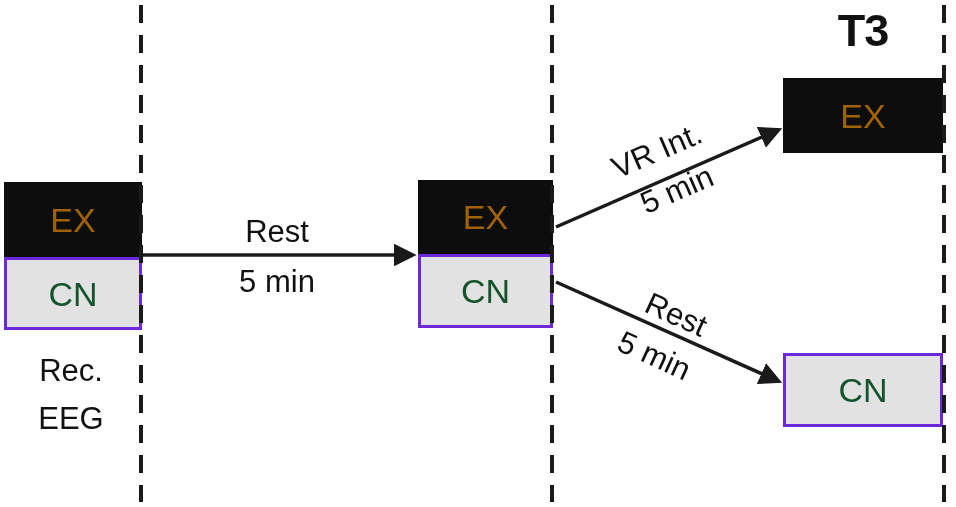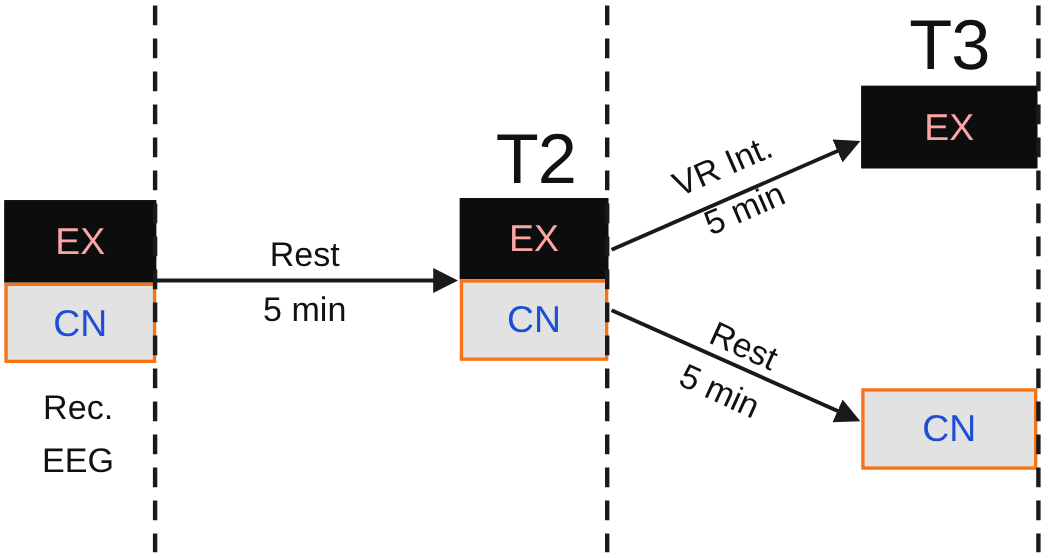--- a/index.html
+++ b/index.html
@@ -22,22 +22,22 @@
     left: 0; top: 0;
     width: 956px; height: 507px;
     pointer-events: none;
     z-index: 5;
   }
   
   .stage-label {
     position: absolute;
     width: 140px;
     text-align: center;
-    font-size: 64px;
-    font-weight: normal;
+    font-size: 45px;
+    font-weight: bold;
     line-height: 1.1;
     letter-spacing: -1px;
     z-index: 2;
   }
   #label-t1 { left: 7px;   top: 104px; }
   #label-t2 { left: 417px; top: 109px; }
   #label-t3 { left: 793px; top: 6px; }
   
   .cond-box {
     position: absolute;
@@ -45,26 +45,26 @@
     display: flex;
     align-items: center;
     justify-content: center;
     font-size: 34px;
     line-height: 1;
     z-index: 2;
   }
   .box-ex {
     background: #0d0d0d;
     border: 3px solid #0d0d0d;
-    color: #fca5a5;
+    color: #a16207;
   }
   .box-cn {
     background: #e2e2e2;
-    border: 3px solid #f97316;
-    color: #1d4ed8;
+    border: 3px solid #6d28d9;
+    color: #14532d;
   }
   #box-t1-ex { left: 4px;   top: 182px; width: 138px; height: 75px; }
   #box-t1-cn { left: 4px;   top: 257px; width: 138px; height: 73px; }
   #box-t2-ex { left: 418px; top: 180px; width: 135px; height: 74px; }
   #box-t2-cn { left: 418px; top: 254px; width: 135px; height: 74px; }
   #box-t3-ex { left: 783px; top: 78px;  width: 160px; height: 75px; }
   #box-t3-cn { left: 783px; top: 353px; width: 160px; height: 74px; }
   
   #eeg-note {
     position: absolute;
@@ -117,21 +117,20 @@
     <line x1="552" y1="5" x2="552" y2="502" stroke="#1a1a1a" stroke-width="4" stroke-dasharray="18 12"></line>
     <line x1="944" y1="5" x2="944" y2="502" stroke="#1a1a1a" stroke-width="4" stroke-dasharray="18 12"></line>
 
     <line x1="142" y1="255" x2="412" y2="255" stroke="#1a1a1a" stroke-width="3.5" marker-end="url(#arrowhead)"></line>
 
     <line x1="556" y1="227" x2="778" y2="130" stroke="#1a1a1a" stroke-width="3.5" marker-end="url(#arrowhead)"></line>
 
     <line x1="556" y1="282" x2="778" y2="381" stroke="#1a1a1a" stroke-width="3.5" marker-end="url(#arrowhead)"></line>
   </svg>
 
-  <div class="stage-label" id="label-t2">T2</div>
   <div class="stage-label" id="label-t3">T3</div>
 
   <div class="cond-box box-ex" id="box-t1-ex">EX</div>
   <div class="cond-box box-cn" id="box-t1-cn">CN</div>
 
   <div class="cond-box box-ex" id="box-t2-ex">EX</div>
   <div class="cond-box box-cn" id="box-t2-cn">CN</div>
 
   <div class="cond-box box-ex" id="box-t3-ex">EX</div>
   <div class="cond-box box-cn" id="box-t3-cn">CN</div>

